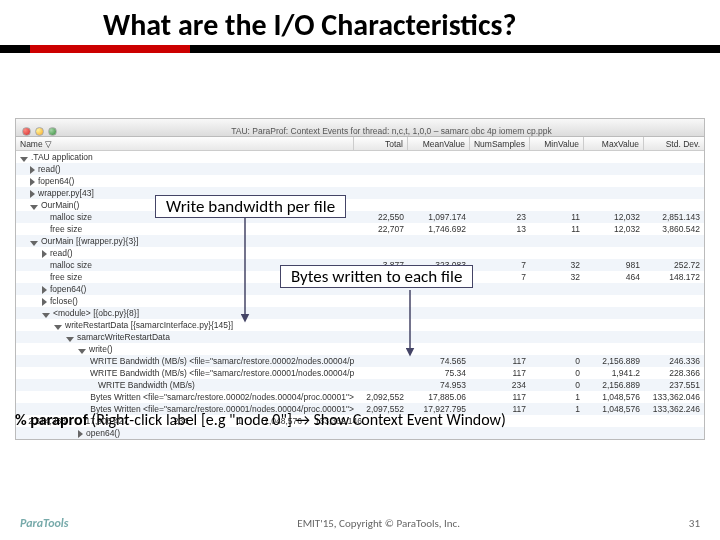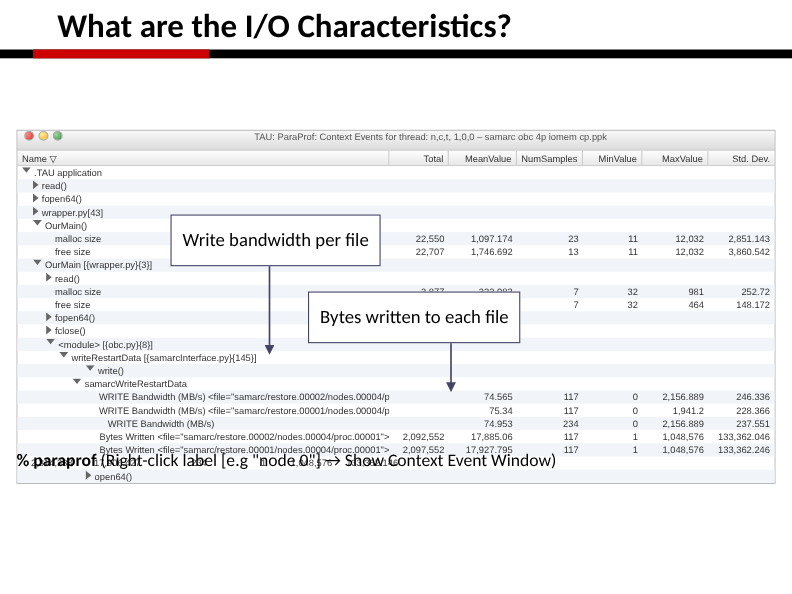--- a/index.html
+++ b/index.html
@@ -1,49 +1,49 @@
 <!DOCTYPE html>
 <html><head>
 <meta charset="utf-8">
 <style>
   * { box-sizing: border-box; margin: 0; padding: 0; }
   html, body { width: 720px; height: 540px; font-family: Calibri, Arial, sans-serif; background: #fff; overflow: hidden; }
   .slide { width: 720px; height: 540px; position: relative; }
-  .title-bar { padding: 6px 30px 2px 52px; font-size: 30px; font-weight: 600; color: #000; }
+  .title-bar { padding: 6px 30px 2px 103px; font-size: 30px; font-weight: 600; color: #000; }
   .title-underline { height: 8px; background: #000; width: 100%; position: relative; }
   .title-underline::before { content: ""; position: absolute; left: 30px; top: 0; width: 160px; height: 8px; background: #c00; }
   .window { position: absolute; top: 118px; left: 15px; right: 15px; border: 1px solid #bbb; background: #f4f4f4; font-size: 8.5px; color: #333; font-family: "Lucida Grande", Arial, sans-serif; }
-  .win-titlebar { display: flex; align-items: flex-start; height: 18px; padding: 0 6px; background: linear-gradient(#f8f8f8,#dcdcdc); border-bottom: 1px solid #bbb; gap: 20px; }
+  .win-titlebar { display: flex; align-items: flex-end; height: 18px; padding: 0 6px; background: linear-gradient(#f8f8f8,#dcdcdc); border-bottom: 1px solid #bbb; gap: 20px; }
   .win-buttons { display: flex; gap: 4px; margin-right: 8px; }
   .wb { width: 9px; height: 9px; border-radius: 50%; border: 1px solid #aaa; }
   .wb-red { background: radial-gradient(circle at 30% 30%, #ff8a80, #d32f2f); }
   .wb-yel { background: radial-gradient(circle at 30% 30%, #fff59d, #f9a825); }
   .wb-grn { background: radial-gradient(circle at 30% 30%, #a5d6a7, #388e3c); }
   .win-title { flex: 1; text-align: center; color: #555; font-size: 8.5px; }
   .columns { display: flex; height: 14px; background: linear-gradient(#fdfdfd,#e8e8e8); border-bottom: 1px solid #ccc; font-size: 8.5px; }
   .col { border-right: 1px solid #ccc; padding: 1px 4px; display: flex; align-items: center; }
   .col-name { flex: 1 1 290px; }
   .col-total { width: 54px; text-align: right; justify-content: flex-end; }
   .col-mean { width: 62px; text-align: center; justify-content: flex-end; }
   .col-ns { width: 60px; text-align: right; justify-content: flex-end; }
   .col-min { width: 54px; text-align: right; justify-content: flex-end; }
   .col-max { width: 60px; text-align: right; justify-content: flex-end; }
   .col-std { width: 60px; text-align: right; justify-content: flex-end; border-right: none; }
   .rows { background: #fff; }
   .row { display: flex; height: 12px; align-items: center; font-size: 8.5px; }
   .row:nth-child(even) { background: #f1f5fa; }
-  .cell-name { flex: 1 1 290px; padding-left: 4px; white-space: nowrap; overflow: hidden; display: flex; align-items: flex-start; }
+  .cell-name { flex: 1 1 290px; padding-left: 4px; white-space: nowrap; overflow: hidden; display: flex; align-items: flex-end; }
   .num { text-align: right; padding-right: 4px; }
   .c-total { width: 54px; } .c-mean { width: 62px; } .c-ns { width: 60px; } .c-min { width: 54px; } .c-max { width: 60px; } .c-std { width: 60px; }
   .tri { display: inline-block; width: 0; height: 0; margin-right: 3px; }
   .tri-r { border-top: 4px solid transparent; border-bottom: 4px solid transparent; border-left: 5px solid #666; }
   .tri-d { border-left: 4px solid transparent; border-right: 4px solid transparent; border-top: 5px solid #666; }
   .ind1 { padding-left: 14px; } .ind2 { padding-left: 26px; } .ind3 { padding-left: 38px; }
   .ind4 { padding-left: 50px; } .ind5 { padding-left: 62px; } .ind6 { padding-left: 74px; }
-  .callout { position: absolute; background: #fff; border: 1.5px solid #446; padding: 12px 10px; font-size: 17px; color: #000; z-index: 10; font-family: Calibri, Arial, sans-serif; }
+  .callout { position: absolute; background: #fff; border: 1.5px solid #446; padding: 0 10px; font-size: 17px; color: #000; z-index: 10; font-family: Calibri, Arial, sans-serif; }
   .callout1 { top: 195px; left: 155px; }
   .callout2 { top: 265px; left: 280px; }
   .instruction { position: absolute; top: 410px; left: 15px; font-size: 16px; color: #000; }
   .instruction b { font-weight: 700; }
   .footer { position: absolute; bottom: 10px; left: 0; right: 0; display: flex; align-items: center; padding: 0 20px; font-size: 11px; color: #666; }
   .footer-text { flex: 1; text-align: center; }
   .footer-num { color: #666; }
   .logo { font-size: 12px; font-style: italic; color: #7aa; font-weight: bold; }
   svg.arrsvg { position: absolute; z-index: 9; }
 </style>
@@ -247,35 +247,35 @@
             <span>writeRestartData [{samarcInterface.py}{145}]</span>
           </div>
           <div class="num c-total"></div>
           <div class="num c-mean"></div>
           <div class="num c-ns"></div>
           <div class="num c-min"></div>
           <div class="num c-max"></div>
           <div class="num c-std"></div>
         </div>
         <div class="row">
+          <div class="cell-name ind4">
+            <span class="tri tri-d"></span>
+            <span>samarcWriteRestartData</span>
+          </div>
+          <div class="num c-total"></div>
+          <div class="num c-mean"></div>
+          <div class="num c-ns"></div>
+          <div class="num c-min"></div>
+          <div class="num c-max"></div>
+          <div class="num c-std"></div>
+        </div>
+        <div class="row">
           <div class="cell-name ind5">
             <span class="tri tri-d"></span>
             <span>write()</span>
-          </div>
-          <div class="num c-total"></div>
-          <div class="num c-mean"></div>
-          <div class="num c-ns"></div>
-          <div class="num c-min"></div>
-          <div class="num c-max"></div>
-          <div class="num c-std"></div>
-        </div>
-        <div class="row">
-          <div class="cell-name ind4">
-            <span class="tri tri-d"></span>
-            <span>samarcWriteRestartData</span>
           </div>
           <div class="num c-total"></div>
           <div class="num c-mean"></div>
           <div class="num c-ns"></div>
           <div class="num c-min"></div>
           <div class="num c-max"></div>
           <div class="num c-std"></div>
         </div>
         <div class="row">
           <div class="cell-name ind6">
@@ -377,13 +377,18 @@
           <path d="M0,0 L6,3 L0,6 Z" fill="#446"></path>
         </marker>
       </defs>
     <line x1="15" y1="0" x2="15" y2="62" stroke="#446" stroke-width="1.5" marker-end="url(#ah2)"></line>
   </svg>
 
   <div class="instruction">
     <b>% paraprof </b><span>(Right-click label [e.g "node 0"] → Show Context Event Window)</span>
   </div>
 
+  <div class="footer">
+    <div class="logo">ParaTools</div>
+    <div class="footer-text">EMIT'15, Copyright © ParaTools, Inc.</div>
+    <div class="footer-num">31</div>
+  </div>
 </div>
 
 </body></html>

